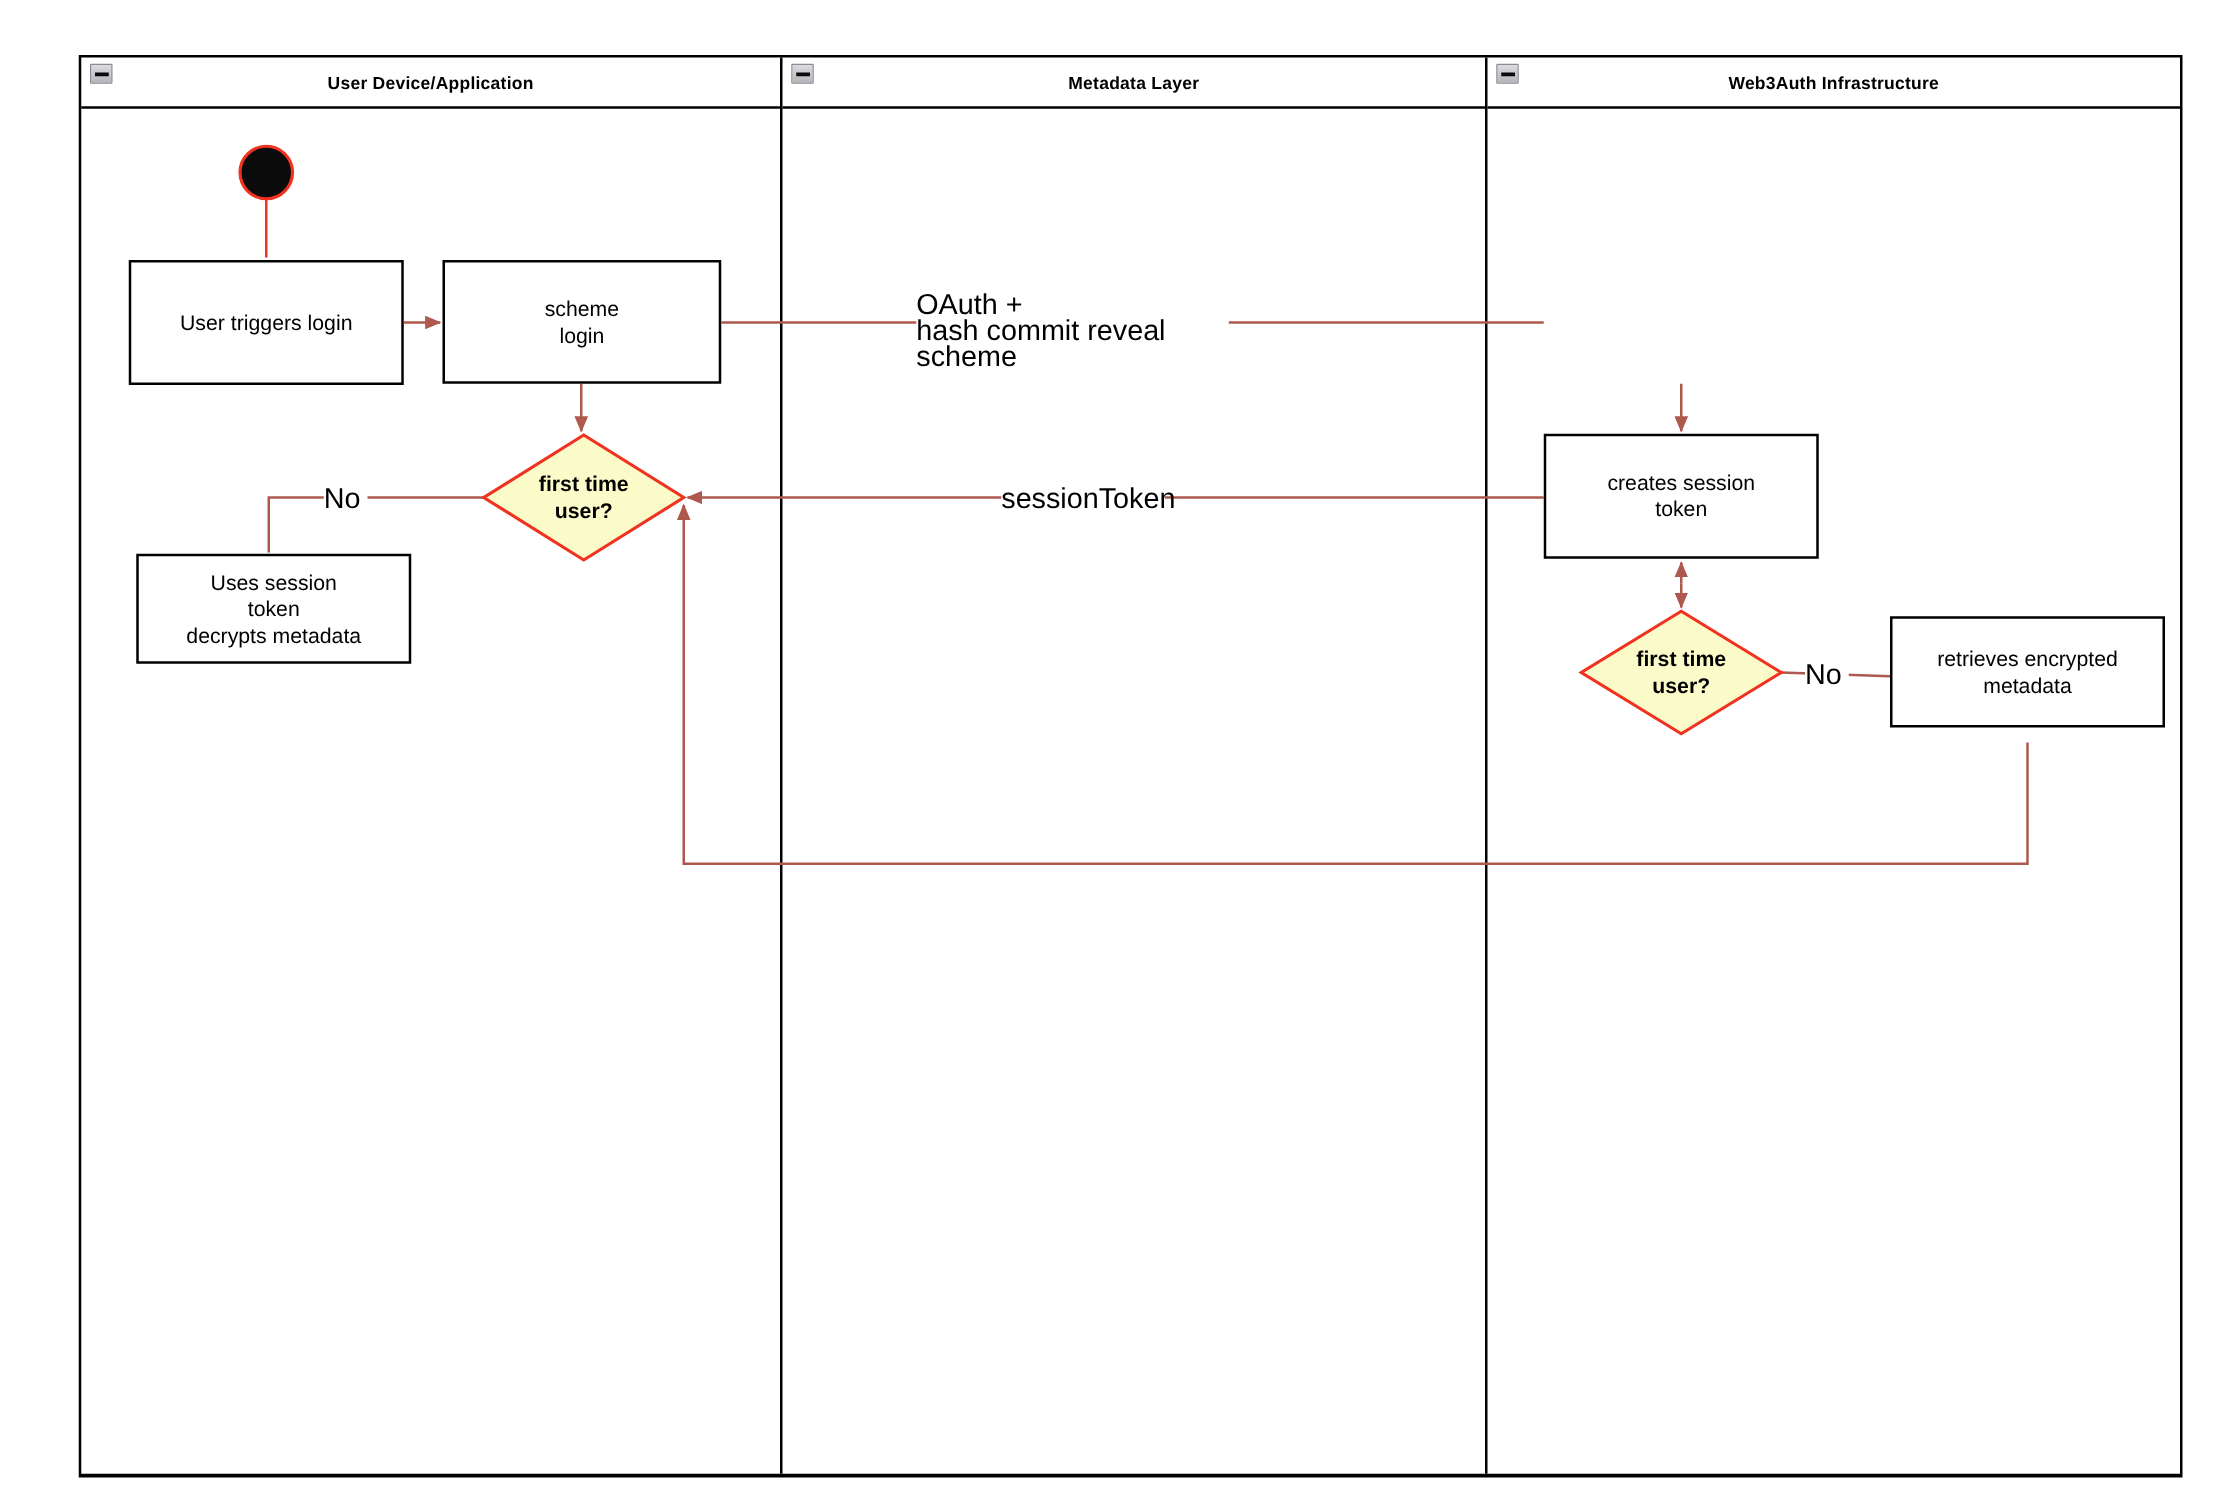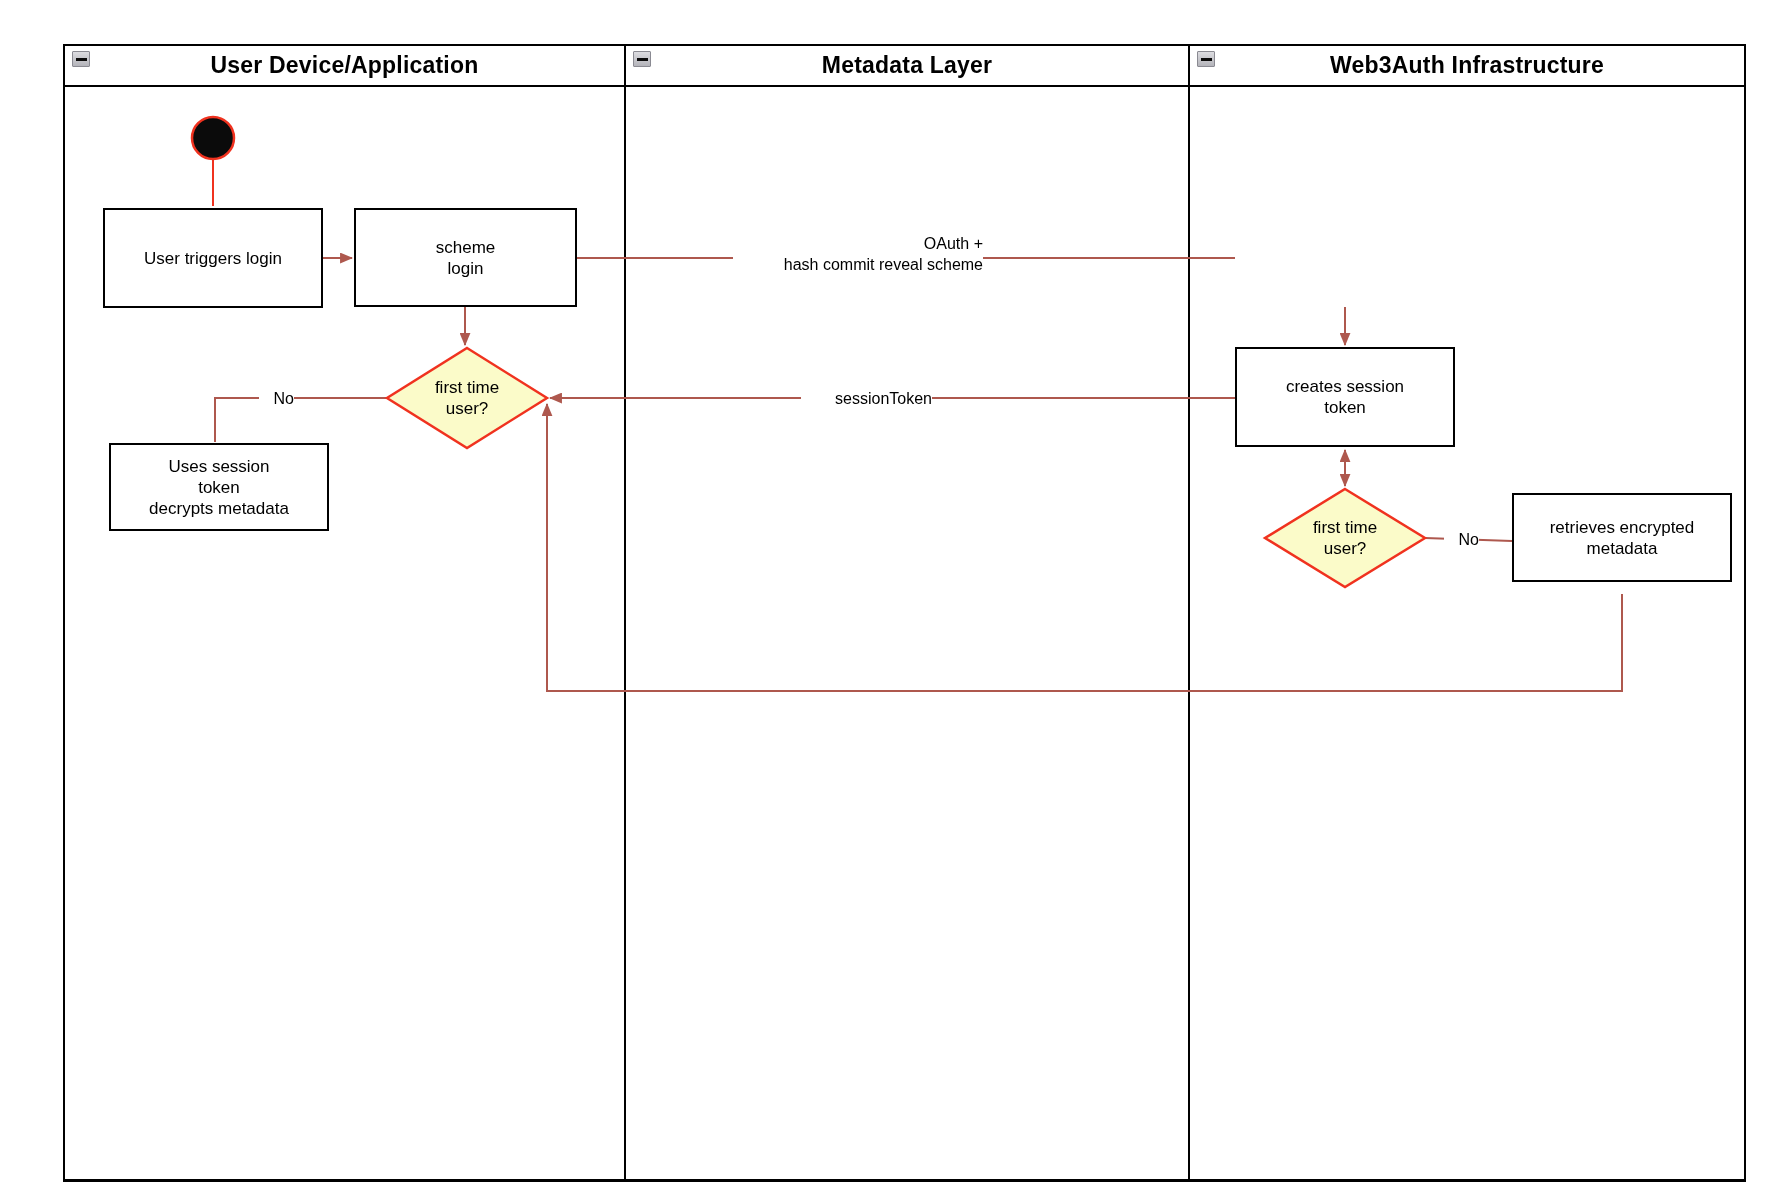--- a/index.html
+++ b/index.html
@@ -19,21 +19,21 @@
     display:flex;background:#fff;
   }
   .lane{position:relative;height:100%;}
   .lane.l1{width:561px;border-right:2px solid #000;}
   .lane.l2{width:564px;border-right:2px solid #000;}
   .lane.l3{flex:1;}
   .lane-header{
     position:relative;height:41px;border-bottom:2px solid #000;
     display:flex;align-items:center;justify-content:center;
   }
-  .lane-title{font-weight:bold;font-size:23px;letter-spacing:.2px;}
+  .lane-title{font-weight:bold;font-size:14px;letter-spacing:.2px;}
   .collapse-btn{
     position:absolute;left:7px;top:5px;width:18px;height:16px;
     background:linear-gradient(#dcdce0,#b4b4ba);
     border:1px solid #8a8a92;border-radius:1px;
     display:flex;align-items:center;justify-content:center;
     padding:0;cursor:pointer;
   }
   .minus-bar{display:block;width:11px;height:3px;background:#0a0a0a;}
   
   .edges-layer{position:absolute;left:0;top:0;width:1780px;height:1202px;z-index:2;}
@@ -41,25 +41,25 @@
   
   .node{
     position:absolute;background:#fff;border:2px solid #000;
     display:flex;align-items:center;justify-content:center;
     text-align:center;font-size:17px;line-height:21px;
     pointer-events:auto;
   }
   .preline{white-space:pre-line;}
   .diamond-label{
     position:absolute;display:flex;align-items:center;justify-content:center;
-    text-align:center;font-size:17px;line-height:21px;pointer-events:auto;
+    text-align:center;font-size:17px;line-height:21px;pointer-events:auto;font-weight:bold;
   }
   .edge-label{
-    position:absolute;background:#fff;text-align:right;
-    font-size:16px;line-height:21px;pointer-events:auto;
+    position:absolute;background:#fff;text-align:left;
+    font-size:23px;line-height:21px;pointer-events:auto;
   }
   
   .n-user-triggers{left:103px;top:208px;width:220px;height:100px;}
   .n-commits{left:354px;top:208px;width:223px;height:99px;}
   .n-uses-session{left:109px;top:443px;width:220px;height:88px;}
   .n-verifies{left:1235px;top:208px;width:221px;height:99px;}
   .n-creates{left:1235px;top:347px;width:220px;height:100px;}
   .n-retrieves{left:1512px;top:493px;width:220px;height:89px;}
   .d1-label{left:397px;top:368px;width:140px;height:60px;}
   .d2-label{left:1275px;top:508px;width:140px;height:60px;}

